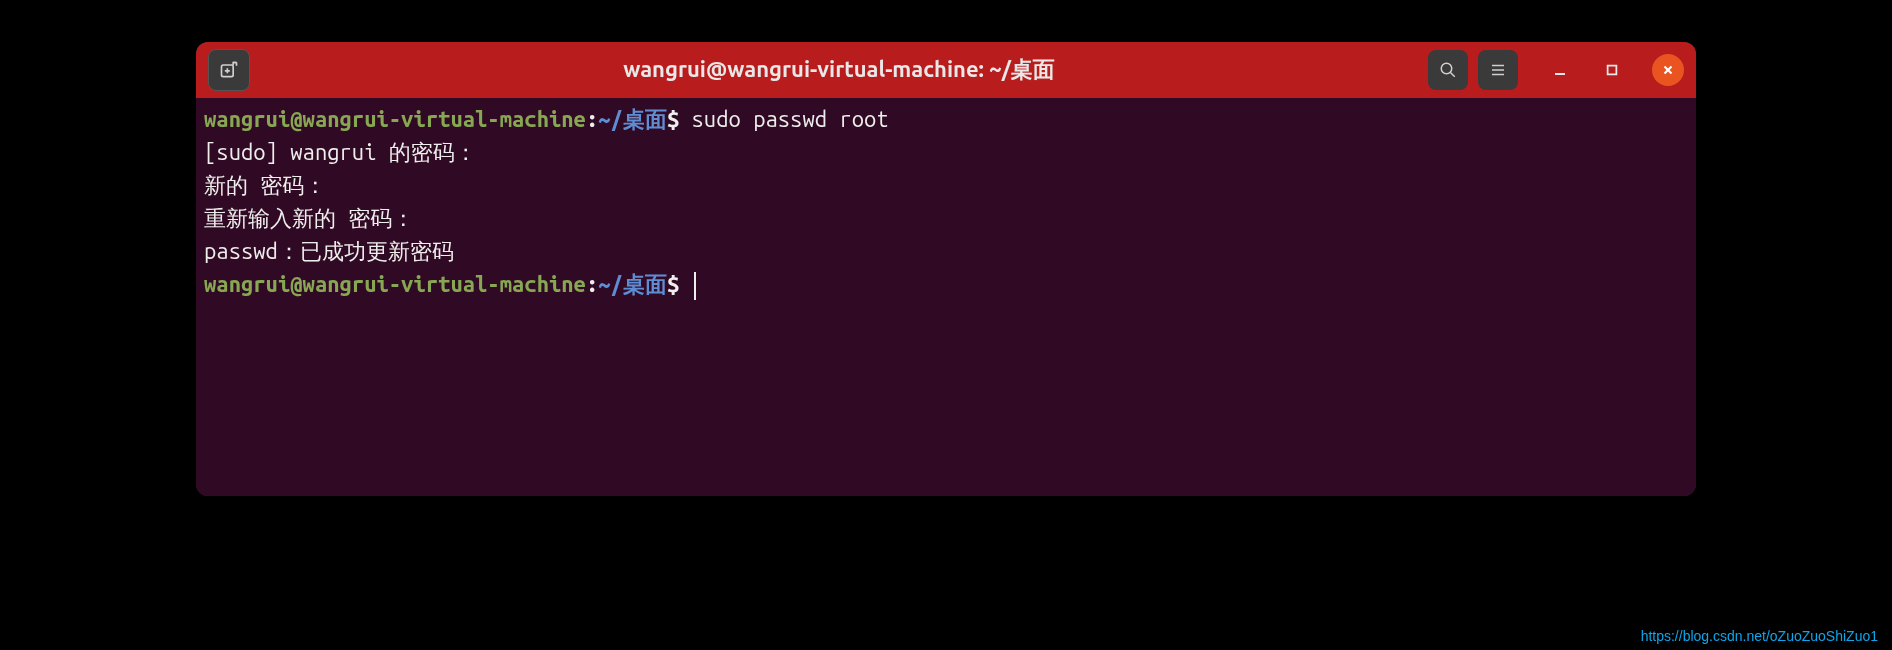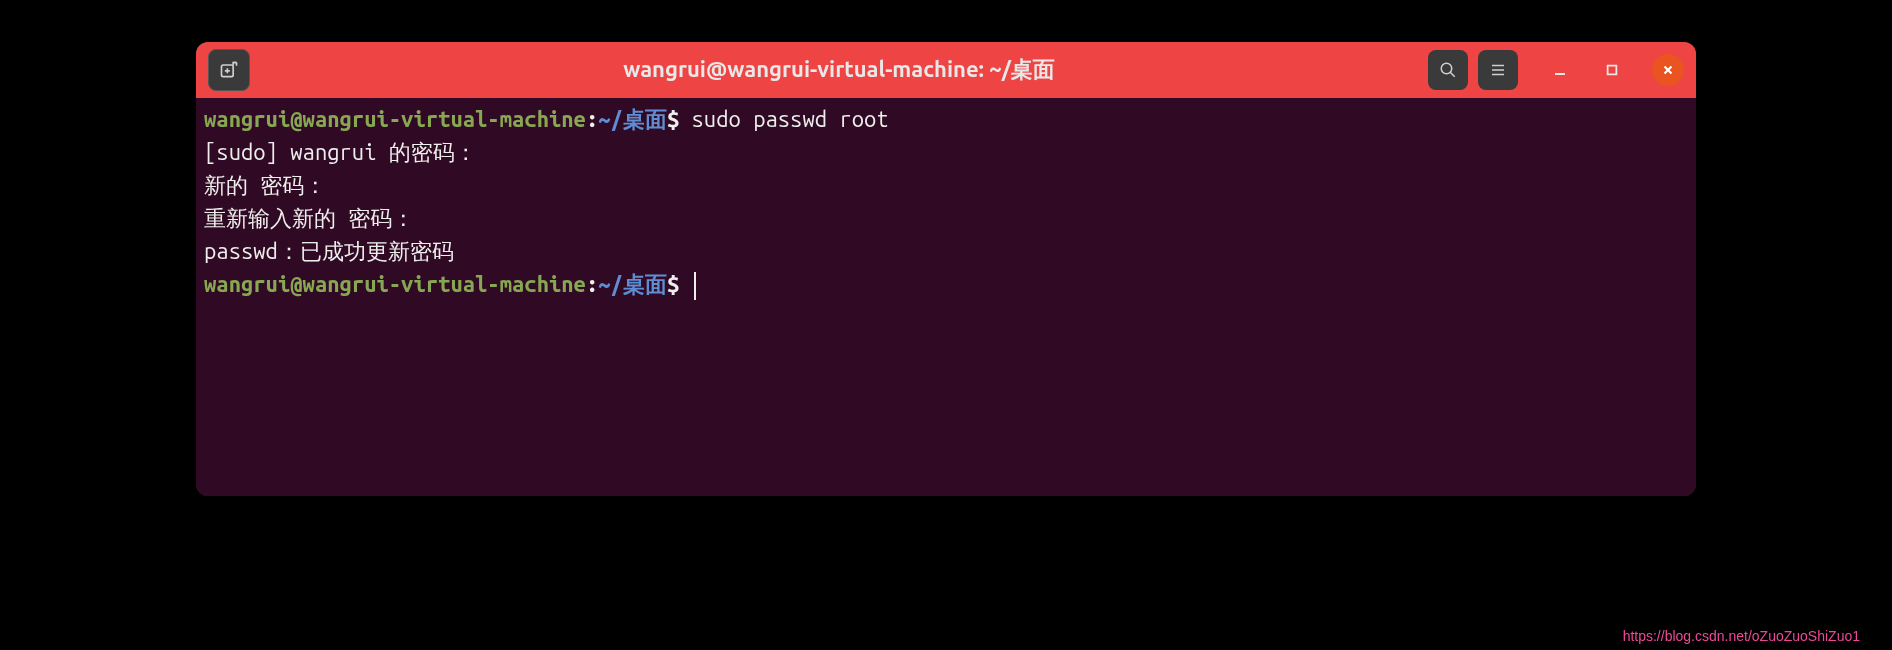--- a/index.html
+++ b/index.html
@@ -21,21 +21,21 @@
     }
     .terminal-window {
       width: 1500px;
       background: #2c2c2c;
       border-radius: 12px;
       overflow: hidden;
       box-shadow: 0 8px 32px rgba(0,0,0,0.5);
     }
     .titlebar {
       height: 56px;
-      background: #ef4444;
+      background: #b91c1c;
       display: flex;
       align-items: center;
       padding: 0 12px;
       gap: 8px;
     }
     .tab-button {
       width: 42px;
       height: 42px;
       background: #3a3a3a;
       border: 1px solid #555;
@@ -149,22 +149,22 @@
       display: inline-block;
       width: 2px;
       height: 28px;
       background: #eeeeec;
       vertical-align: middle;
       margin-left: 2px;
     }
     .watermark {
       position: absolute;
       bottom: 6px;
-      right: 32px;
-      color: #ec4899;
+      right: 14px;
+      color: #0ea5e9;
       font-size: 14px;
       font-family: Arial, sans-serif;
     }
   </style>
 </head>
 <body>
 
 <div class="terminal-window">
   <div class="titlebar">
     <div class="tab-button">

